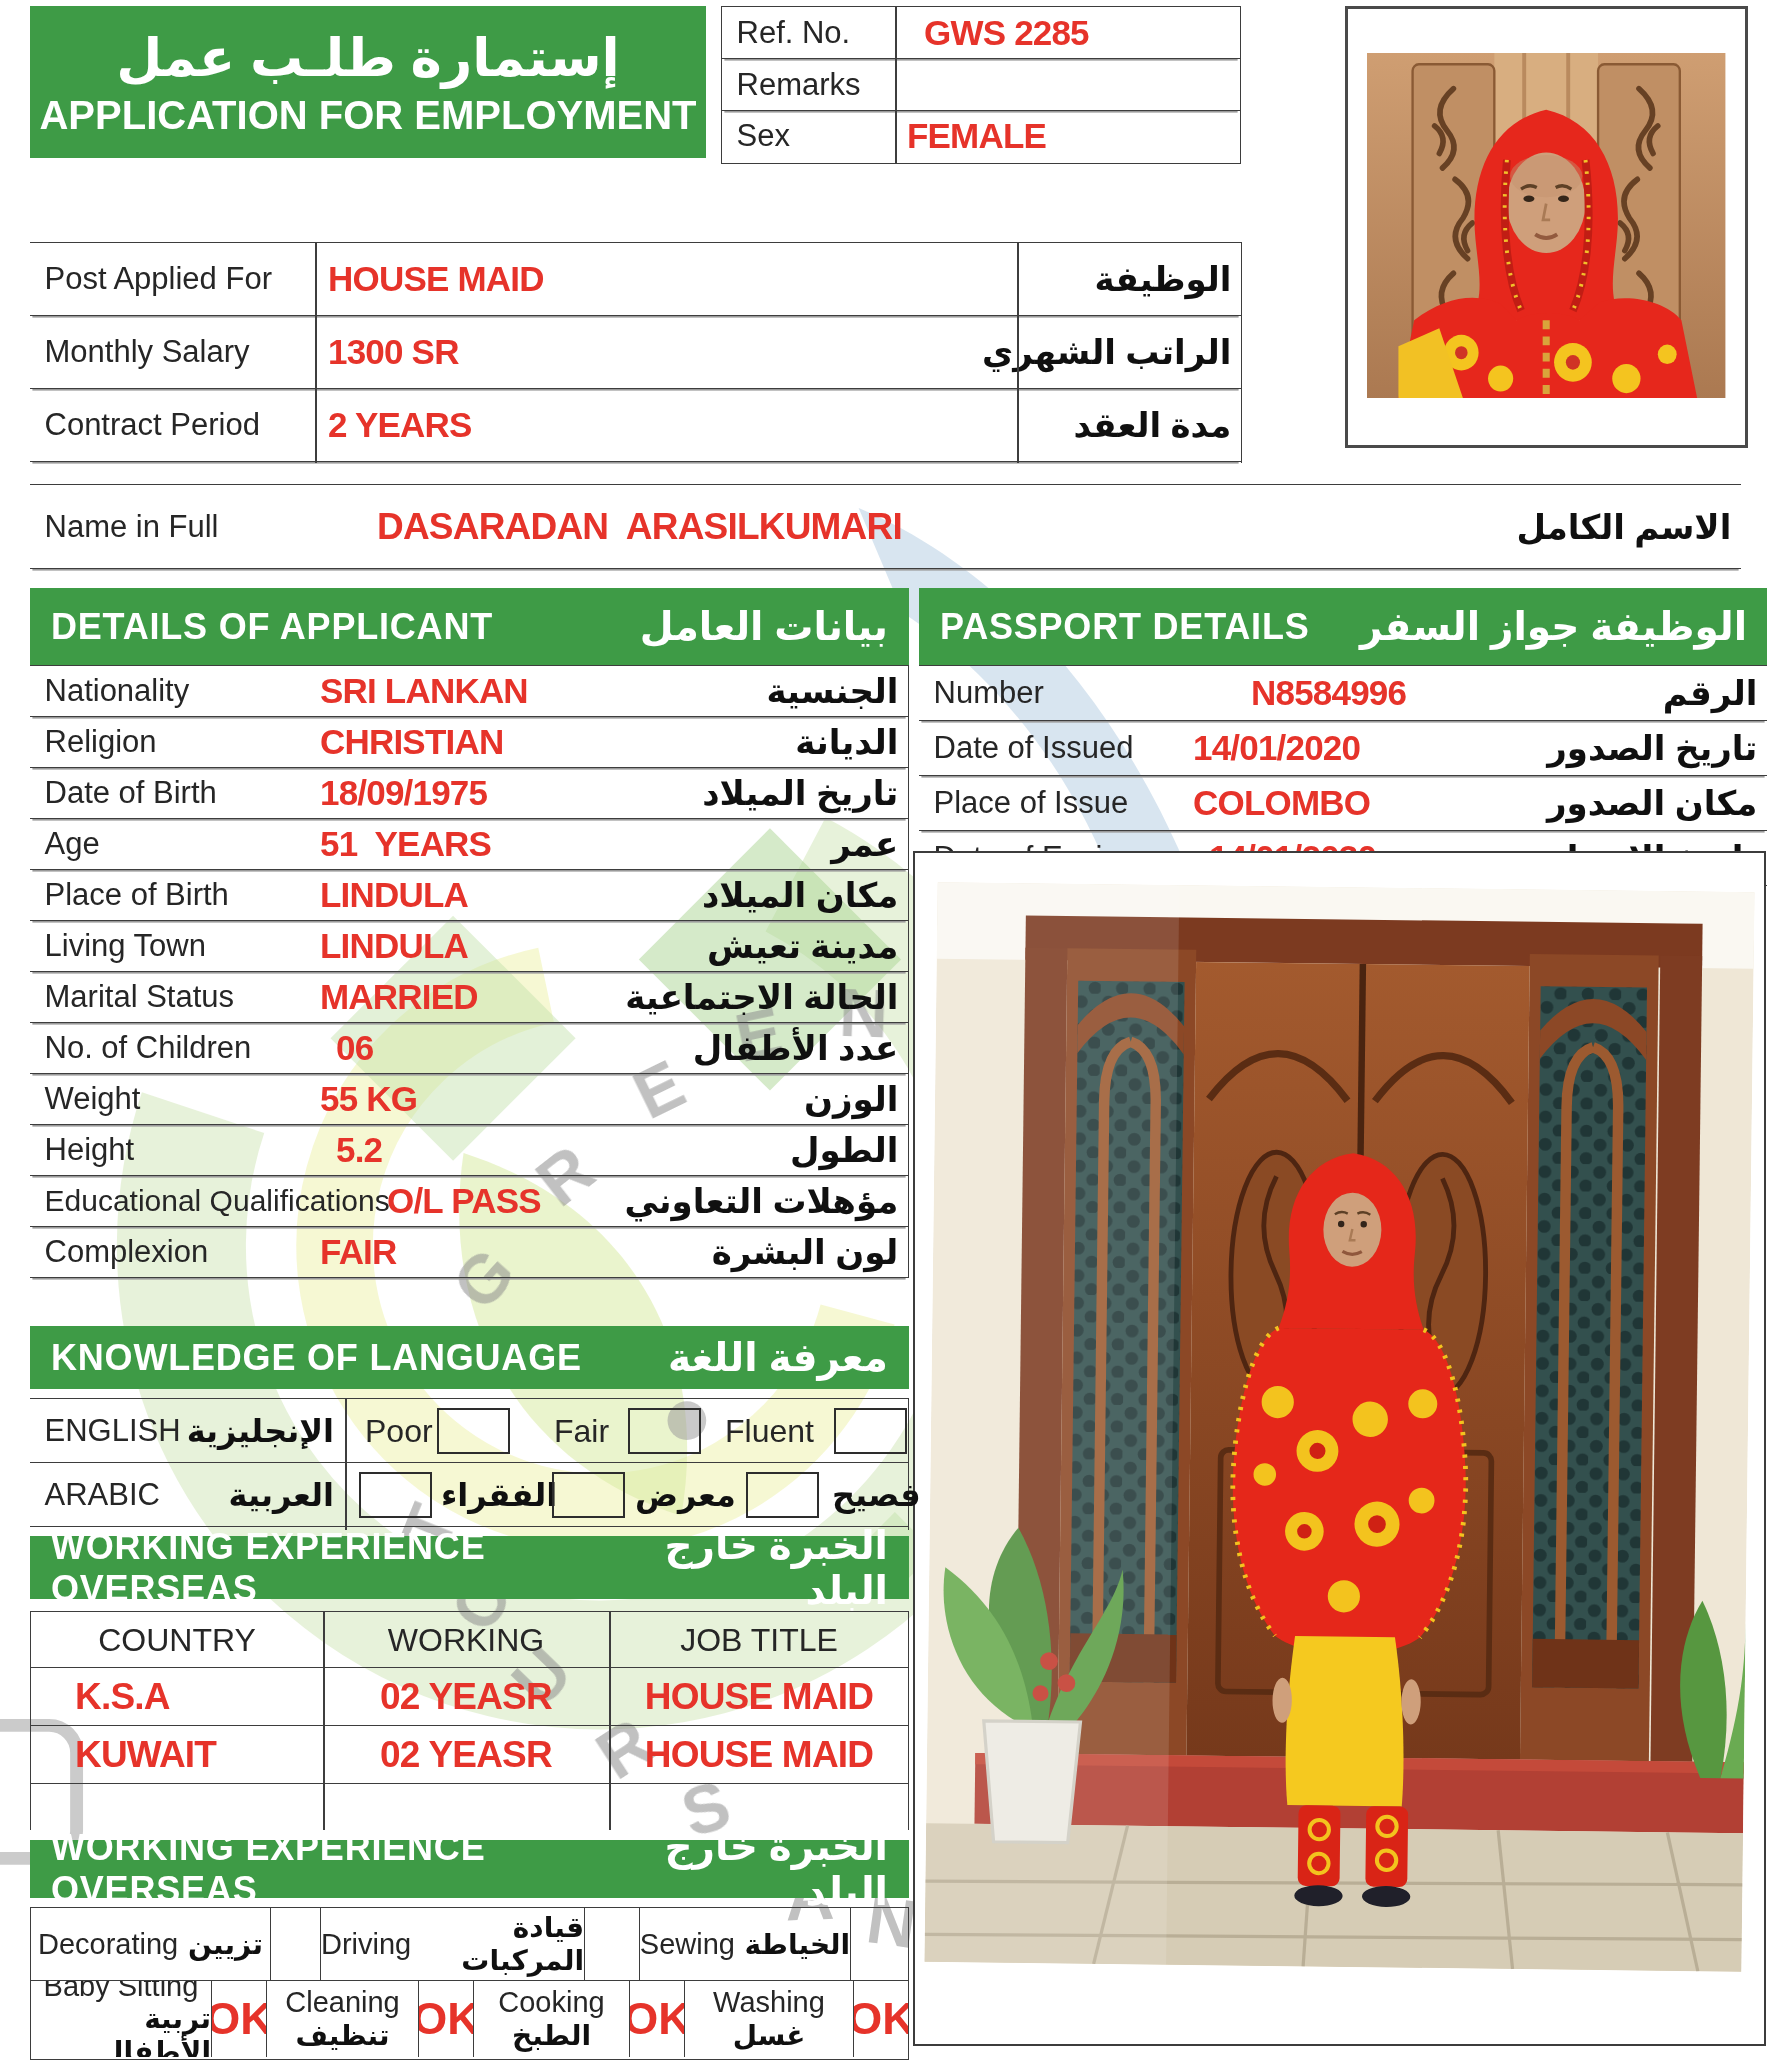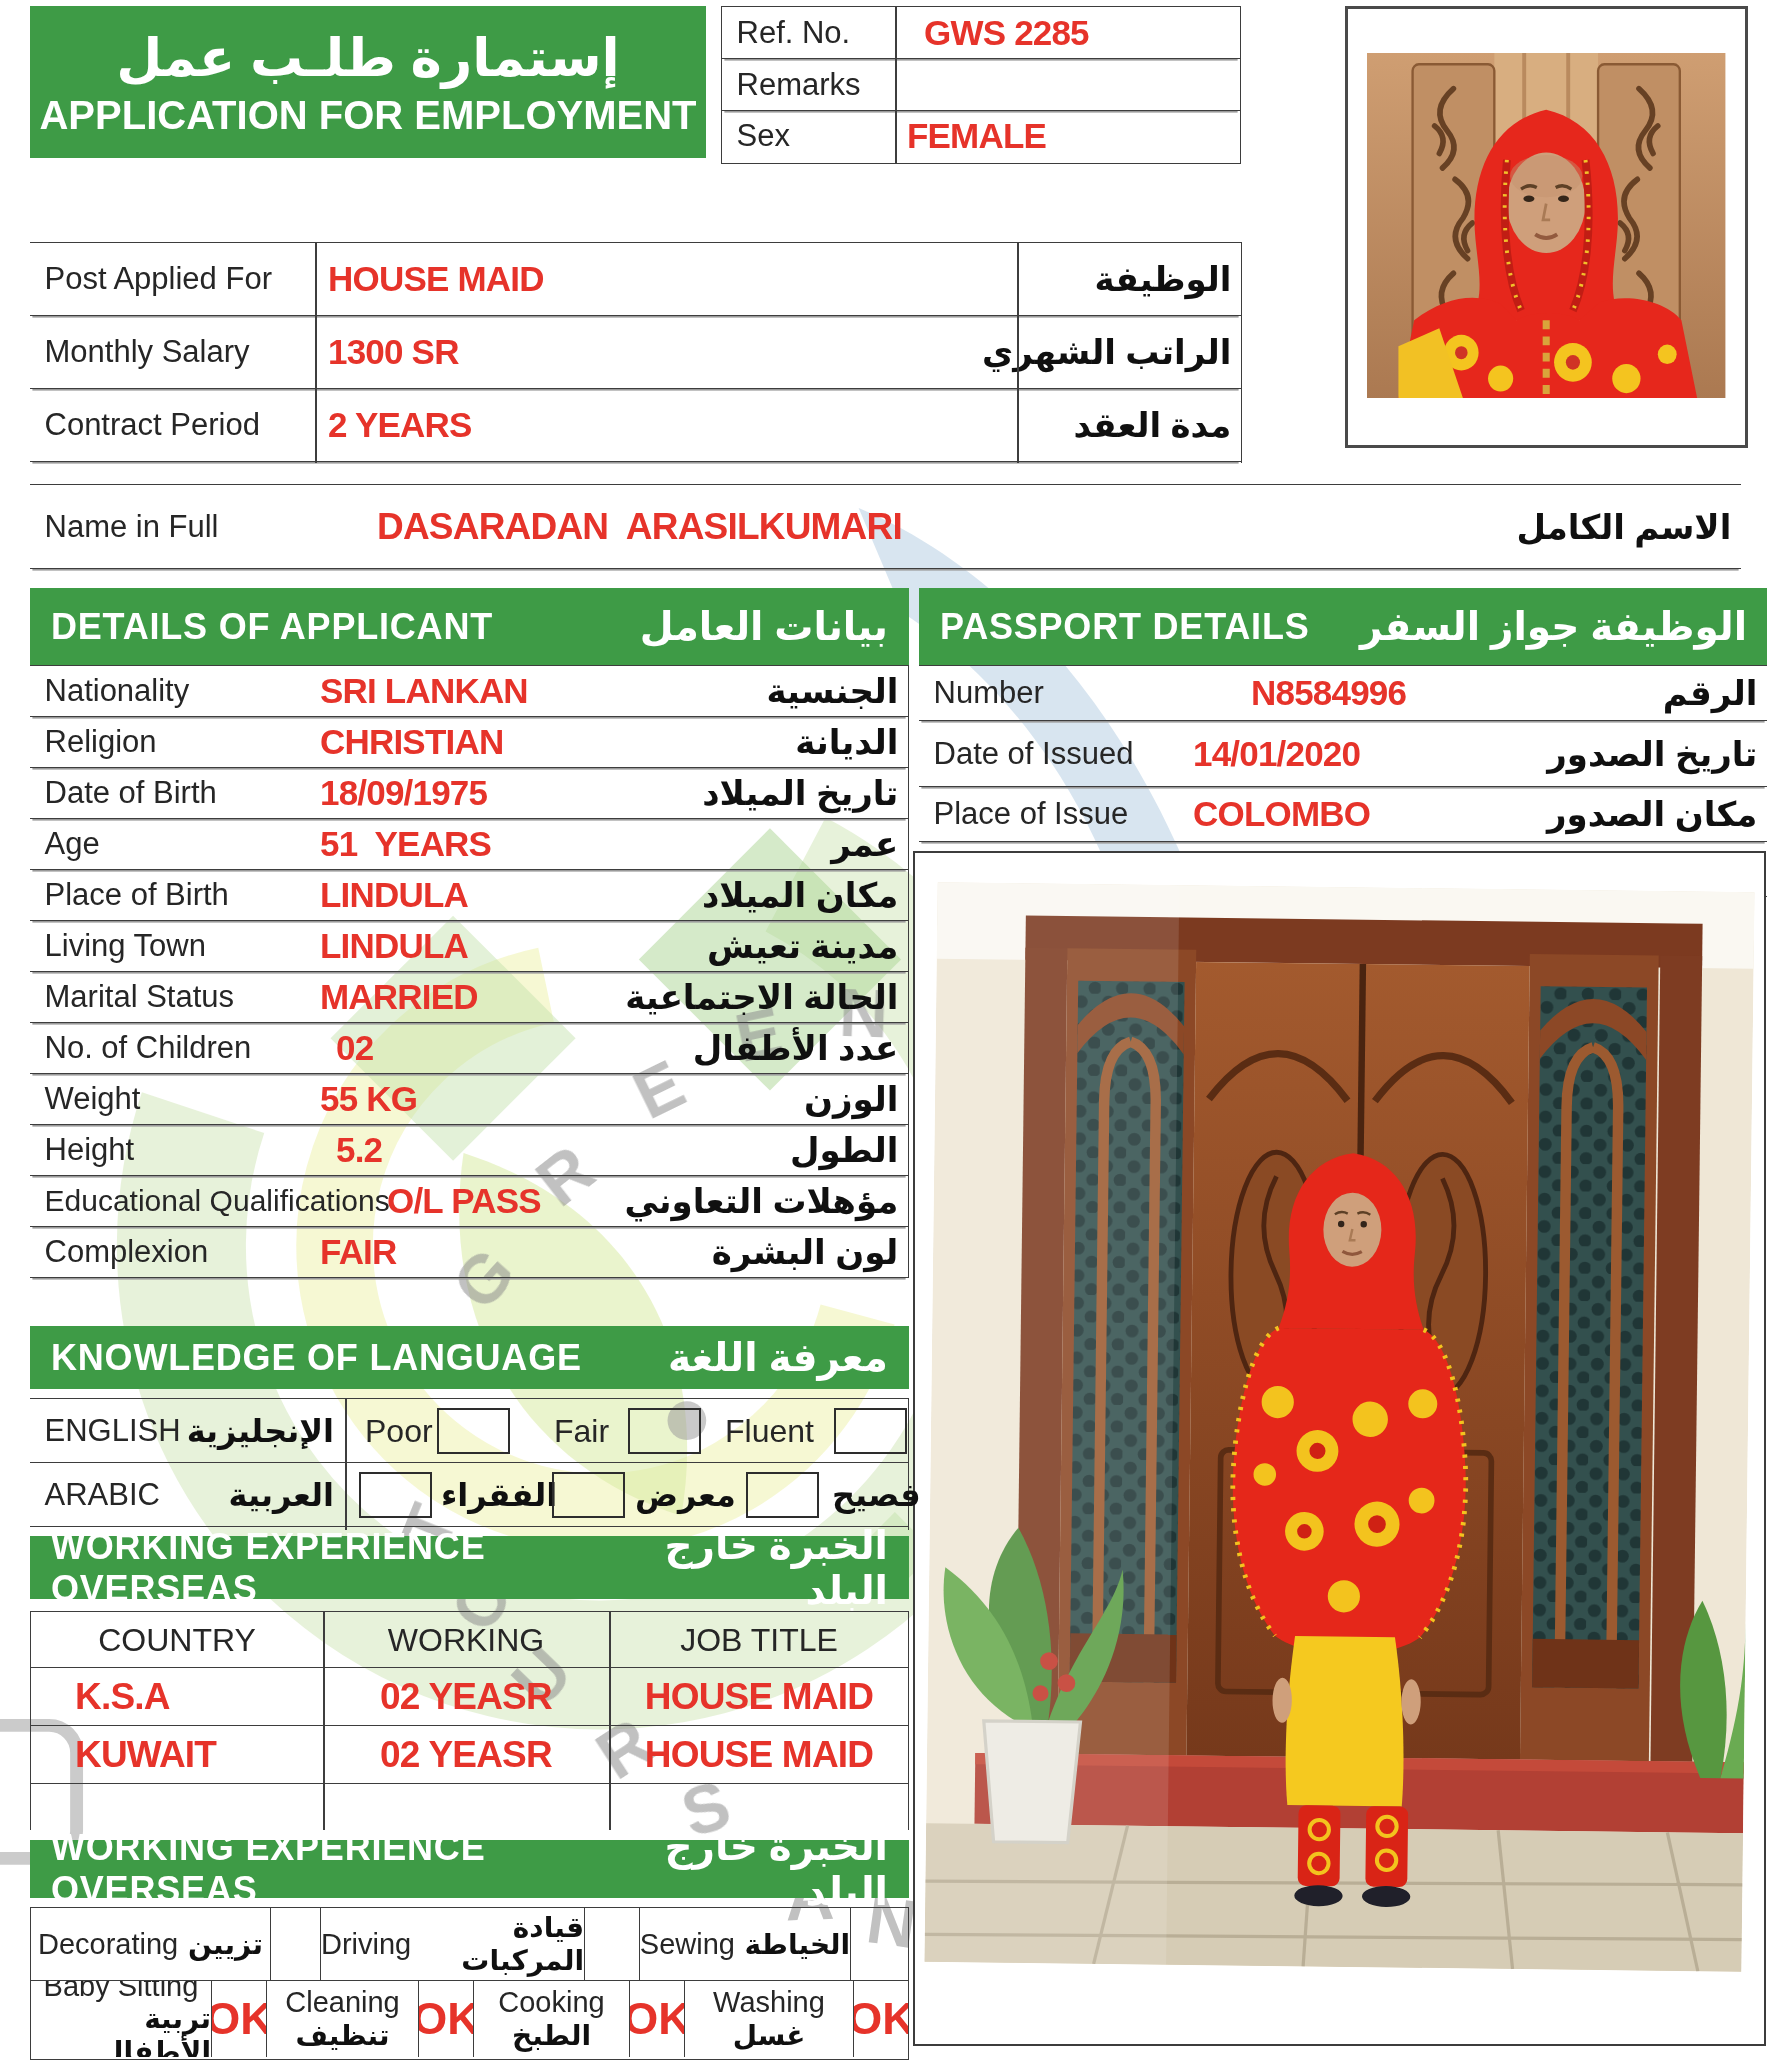--- a/index.html
+++ b/index.html
@@ -225,21 +225,21 @@
       <span class="val" style="left:290px;">LINDULA</span>
       <span class="arl">مدينة تعيش</span>
     </div>
     <div class="row" style="height:51px;">
       <span class="lab">Marital Status</span>
       <span class="val" style="left:290px;">MARRIED</span>
       <span class="arl">الحالة الاجتماعية</span>
     </div>
     <div class="row" style="height:51px;">
       <span class="lab">No. of Children</span>
-      <span class="val" style="left:306px;">02</span>
+      <span class="val" style="left:306px;">06</span>
       <span class="arl">عدد الأطفال</span>
     </div>
     <div class="row" style="height:51px;">
       <span class="lab">Weight</span>
       <span class="val" style="left:290px;">55 KG</span>
       <span class="arl">الوزن</span>
     </div>
     <div class="row" style="height:51px;">
       <span class="lab">Height</span>
       <span class="val" style="left:306px;">5.2</span>
@@ -256,21 +256,21 @@
       <span class="arl">لون البشرة</span>
     </div>
   </div>
 
   <div class="tab" style="left:919px;top:665px;width:849px;height:222px;border-right:1.6px solid var(--line);">
     <div class="row" style="height:55px;">
       <span class="lab">Number</span>
       <span class="val" style="left:298px;margin-left:34px;">N8584996</span>
       <span class="arl">الرقم</span>
     </div>
-    <div class="row" style="height:66px;">
+    <div class="row" style="height:55px;">
       <span class="lab">Date of Issued</span>
       <span class="val" style="left:274px;">14/01/2020</span>
       <span class="arl">تاريخ الصدور</span>
     </div>
     <div class="row" style="height:55px;">
       <span class="lab">Place of Issue</span>
       <span class="val" style="left:274px;">COLOMBO</span>
       <span class="arl">مكان الصدور</span>
     </div>
     <div class="row" style="height:55px;">

